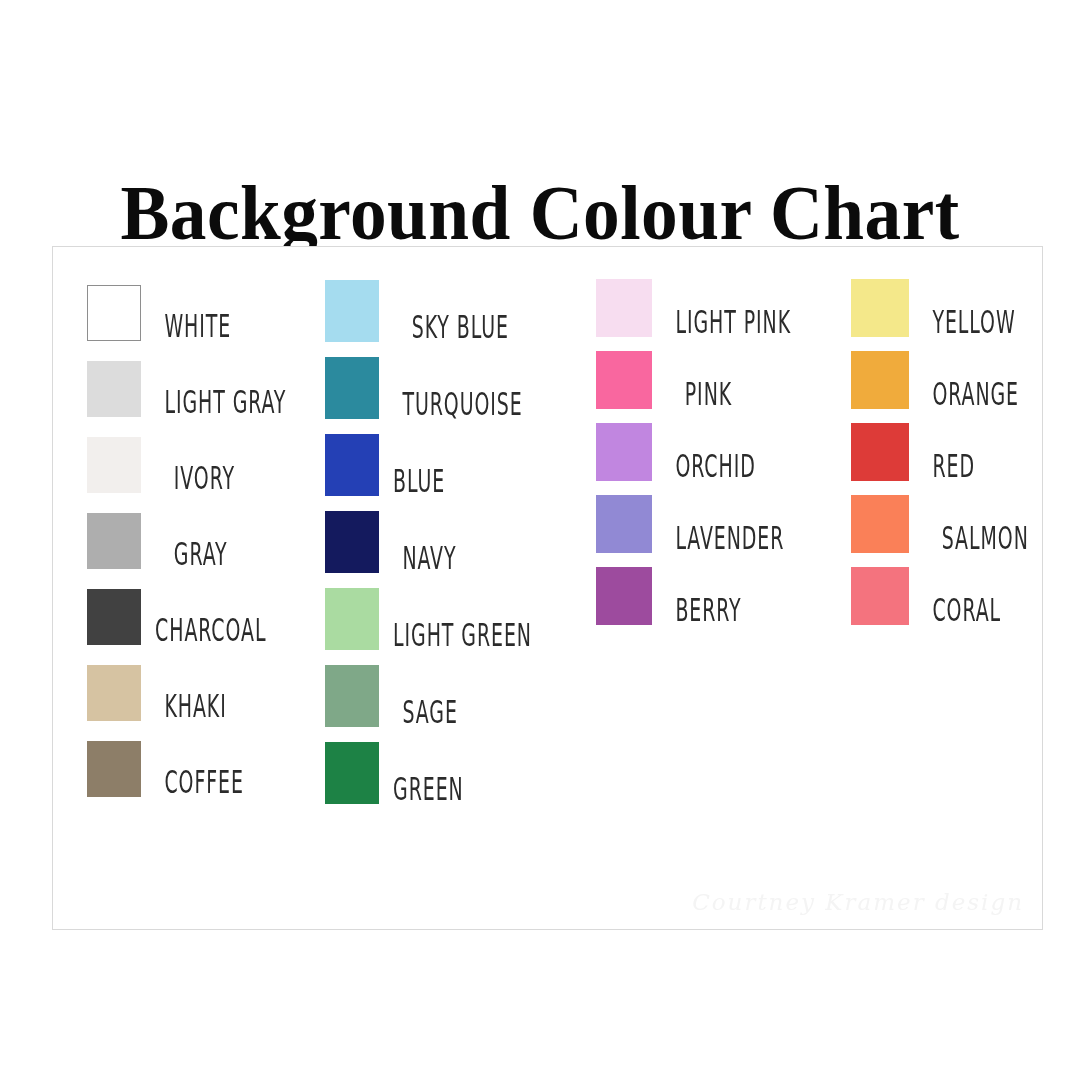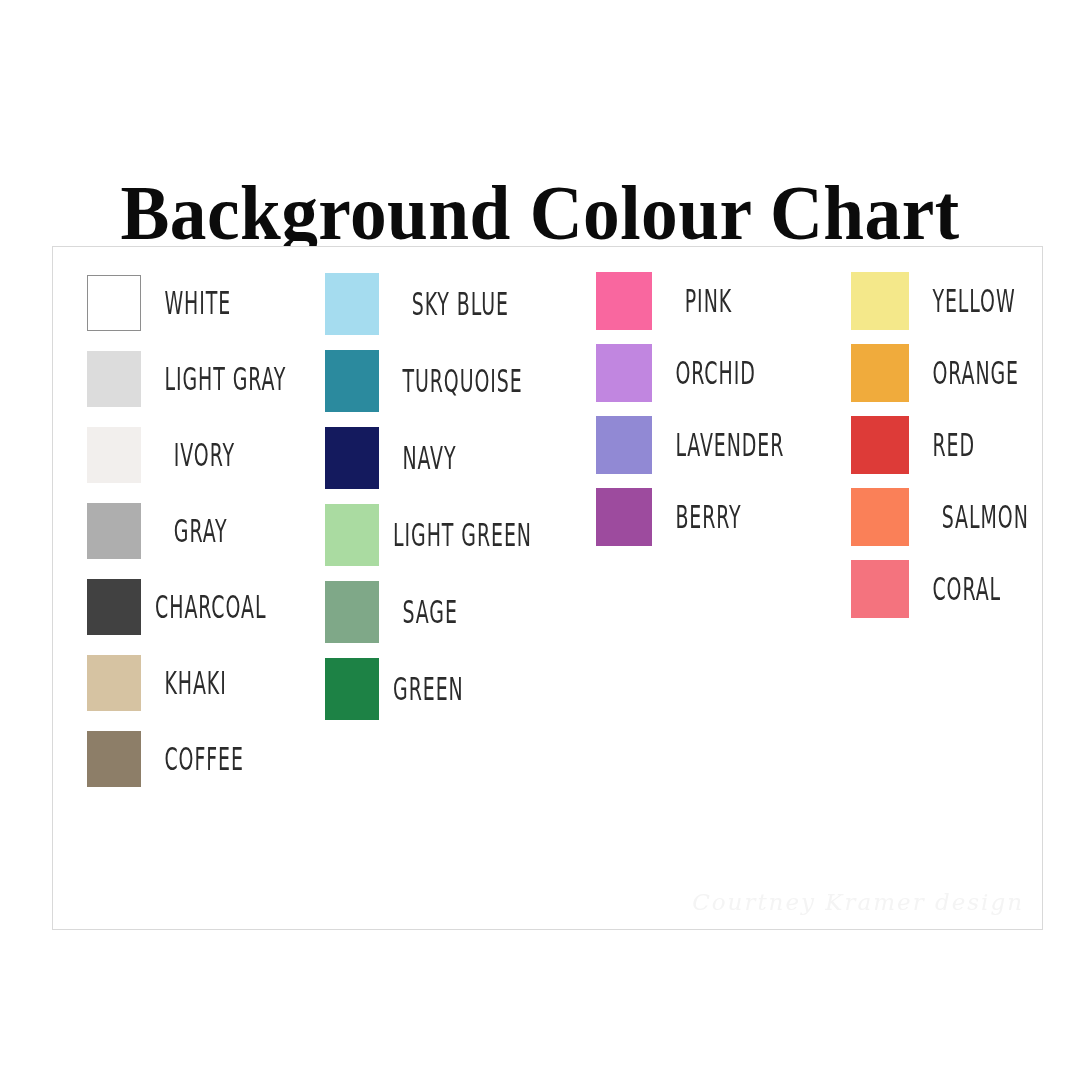--- a/index.html
+++ b/index.html
@@ -63,21 +63,21 @@
     padding-top: 18px;
   }
   .col-0 { width: 262px; padding-left: 34px; }
   .col-1 { width: 282px; padding-left: 10px; }
   .col-2 { width: 256px; padding-left: 0px; }
   .col-3 { width: 191px; padding-left: 0px; }
 
   .swatch-row {
     display: flex;
     flex-direction: row;
-    align-items: center;
+    align-items: flex-end;
     height: 76px;
   }
   
   .col-1 .swatch-row { height: 77px; }
   .col-2 .swatch-row { height: 72px; }
   .col-3 .swatch-row { height: 72px; }
 
   .swatch-chip {
     width: 54px;
     height: 56px;
@@ -164,37 +164,45 @@
       <div class="swatch-column col-1">
         <div class="swatch-row">
           <div class="swatch-chip" style="background: rgb(165, 220, 239);"></div>
           <span class="swatch-label lbl-pad-lg">SKY BLUE</span>
         </div>
         <div class="swatch-row">
           <div class="swatch-chip" style="background: rgb(43, 138, 158);"></div>
           <span class="swatch-label lbl-pad-md">TURQUOISE</span>
         </div>
         <div class="swatch-row">
+          <div class="swatch-chip" style="background: rgb(36, 64, 181);"></div>
+          <span class="swatch-label lbl-pad-sm">BLUE</span>
+        </div>
+        <div class="swatch-row">
           <div class="swatch-chip" style="background: rgb(20, 26, 94);"></div>
           <span class="swatch-label lbl-pad-md">NAVY</span>
         </div>
         <div class="swatch-row">
           <div class="swatch-chip" style="background: rgb(170, 219, 161);"></div>
           <span class="swatch-label lbl-pad-sm">LIGHT GREEN</span>
         </div>
         <div class="swatch-row">
           <div class="swatch-chip" style="background: rgb(127, 168, 136);"></div>
           <span class="swatch-label lbl-pad-md">SAGE</span>
         </div>
         <div class="swatch-row">
           <div class="swatch-chip" style="background: rgb(29, 130, 69);"></div>
           <span class="swatch-label lbl-pad-sm">GREEN</span>
         </div>
       </div>
       <div class="swatch-column col-2">
+        <div class="swatch-row">
+          <div class="swatch-chip" style="background: rgb(247, 221, 240);"></div>
+          <span class="swatch-label lbl-pad-md">LIGHT PINK</span>
+        </div>
         <div class="swatch-row">
           <div class="swatch-chip" style="background: rgb(249, 103, 159);"></div>
           <span class="swatch-label lbl-pad-lg">PINK</span>
         </div>
         <div class="swatch-row">
           <div class="swatch-chip" style="background: rgb(193, 134, 224);"></div>
           <span class="swatch-label lbl-pad-md">ORCHID</span>
         </div>
         <div class="swatch-row">
           <div class="swatch-chip" style="background: rgb(145, 137, 212);"></div>

